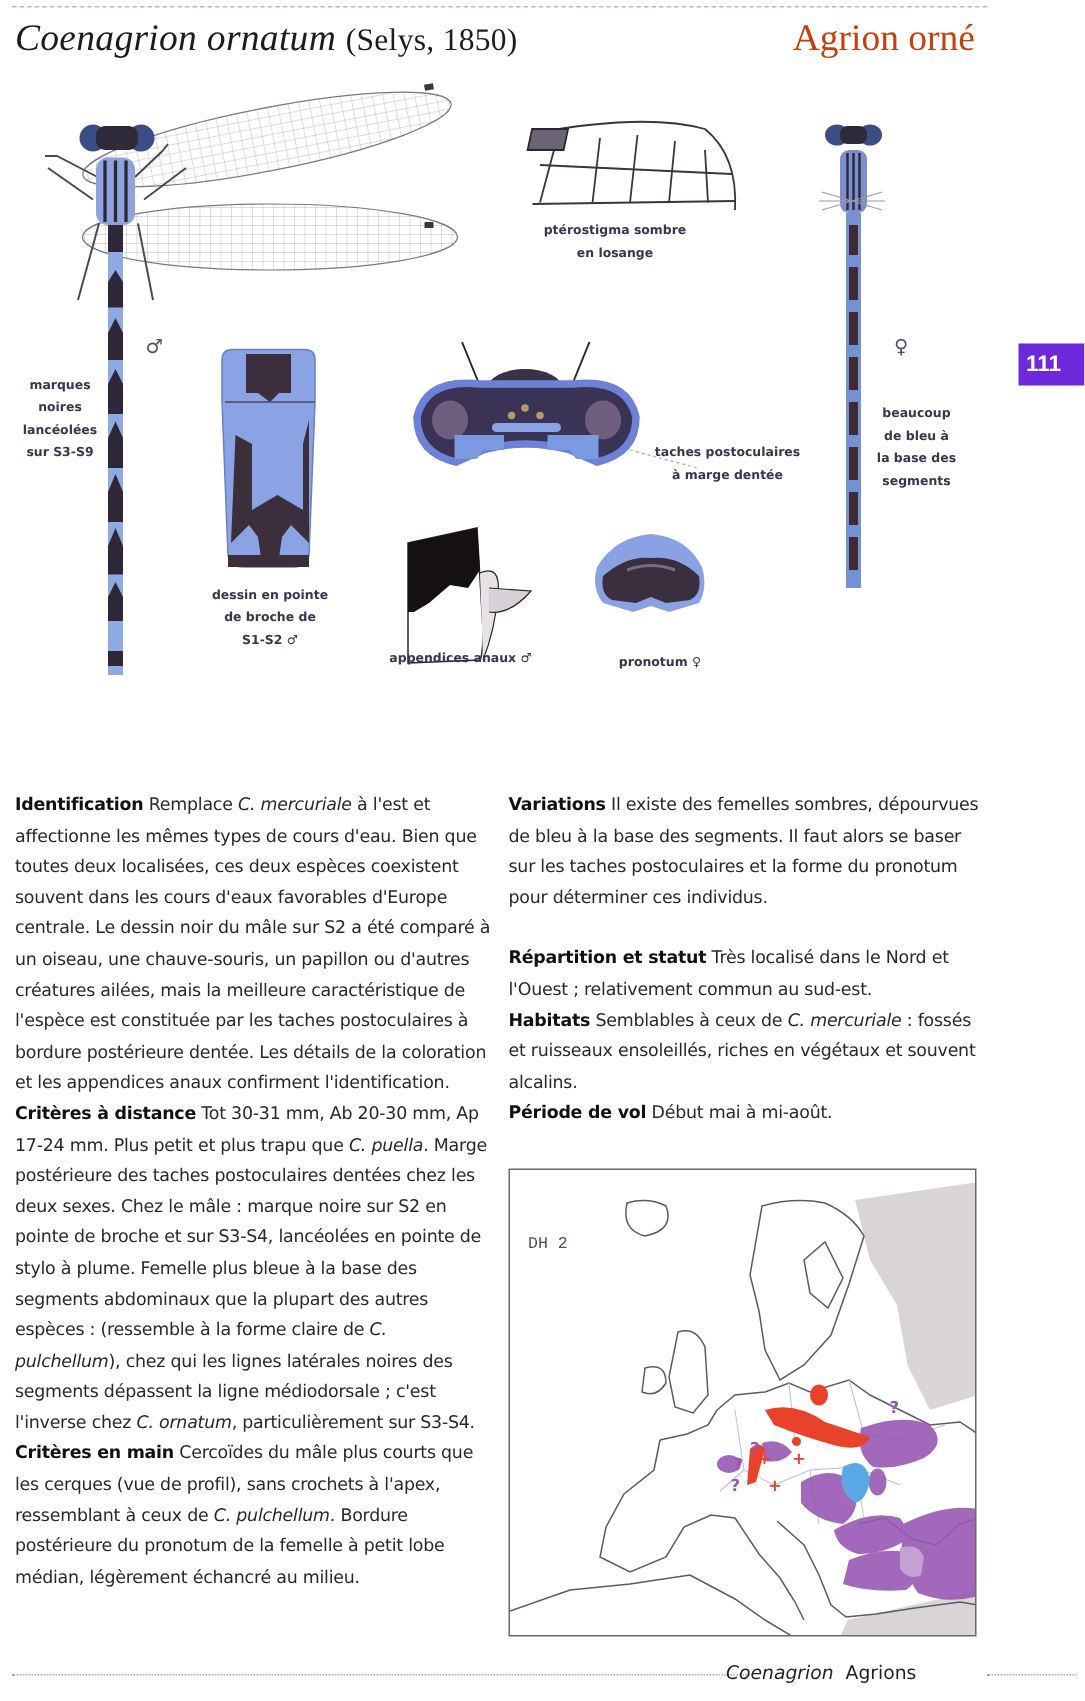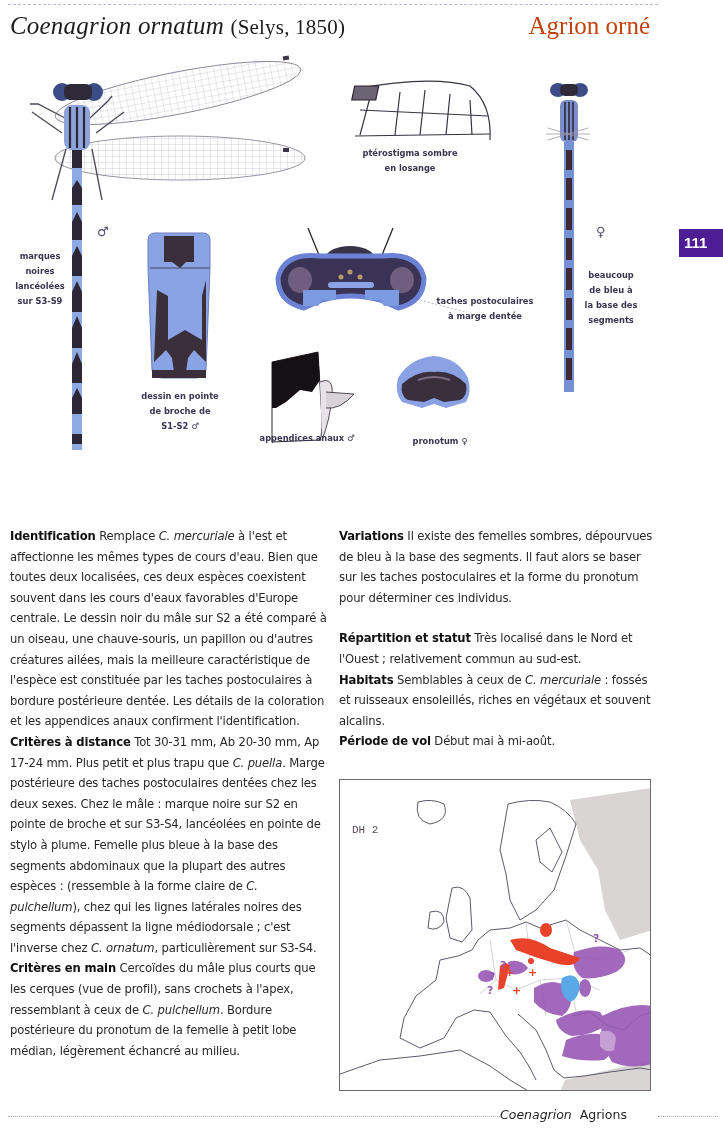--- a/index.html
+++ b/index.html
@@ -6,40 +6,40 @@
   html, body { width: 723px; height: 1134px; background: #ffffff; overflow: hidden; }
   body { position: relative; font-family: "DejaVu Sans", sans-serif; color: #231f20; }
 
   .top-rule { position: absolute; left: 8px; top: 4px; width: 650px; height: 1px; border-top: 1px dashed #b9b9cc; }
 
   .header { position: absolute; left: 10px; top: 12px; width: 640px; height: 34px; }
   .sci-name { position: absolute; left: 0; top: 0; font-family: "Liberation Serif", serif; font-size: 25px; font-style: italic; color: #1d1b1c; letter-spacing: 0.2px; }
   .author { font-style: normal; font-size: 21px; }
   .common-name { position: absolute; right: 0; top: 0; font-family: "Liberation Serif", serif; font-size: 25px; color: #c2410c; }
 
-  .page-tab { position: absolute; left: 679px; top: 229px; width: 44px; height: 28px; background: #4c1d95; color: #fff; font-family: "Liberation Sans", sans-serif; font-weight: bold; font-size: 15px; line-height: 28px; padding-left: 5px; }
+  .page-tab { position: absolute; left: 679px; top: 229px; width: 44px; height: 28px; background: #6d28d9; color: #fff; font-family: "Liberation Sans", sans-serif; font-weight: bold; font-size: 15px; line-height: 28px; padding-left: 5px; }
 
   .plate { position: absolute; left: 0; top: 50px; width: 660px; height: 420px; }
   .caption { position: absolute; font-family: "DejaVu Sans", sans-serif; font-size: 8.3px; line-height: 15px; text-align: center; color: #3a3650; font-weight: bold; }
   .sex-symbol { position: absolute; font-size: 13px; color: #55506a; }
 
   .body-col { position: absolute; font-family: "DejaVu Sans", sans-serif; font-size: 11.6px; line-height: 20.6px; color: #2a2729; letter-spacing: -0.15px; margin-top: 20px; }
   .col-left { left: 10px; top: 506px; width: 320px; }
   .col-right { left: 339px; top: 506px; width: 320px; }
   .para b { font-weight: bold; color: #121012; }
   .para i { font-style: italic; }
   .gap { height: 20px; }
 
   .map-frame { position: absolute; left: 339px; top: 779px; width: 312px; height: 312px; border: 1px solid #6b6b6b; background: #fff; overflow: hidden; }
   .map-label { position: absolute; left: 12px; top: 44px; font-size: 11px; color: #5c4a55; font-family: Liberation Mono, monospace; }
 
   .footer { position: absolute; left: 0; top: 1105px; width: 723px; height: 22px; }
   .footer-rule-left { position: absolute; left: 8px; top: 11px; width: 494px; border-top: 1px dotted #a8a8c0; }
   .footer-rule-right { position: absolute; left: 658px; top: 11px; width: 60px; border-top: 1px dotted #a8a8c0; }
-  .footer-text { position: absolute; left: 500px; top: 2px; font-family: "DejaVu Sans", sans-serif; font-size: 12.5px; color: #231f20; }
+  .footer-text { position: absolute; left: 484px; top: 2px; font-family: "DejaVu Sans", sans-serif; font-size: 12.5px; color: #231f20; }
   .footer-text i { font-style: italic; }
 </style>
 </head>
 <body>
 
 <div class="top-rule"></div>
 
 <div class="header">
   <div class="sci-name">
     <span>Coenagrion ornatum</span>

